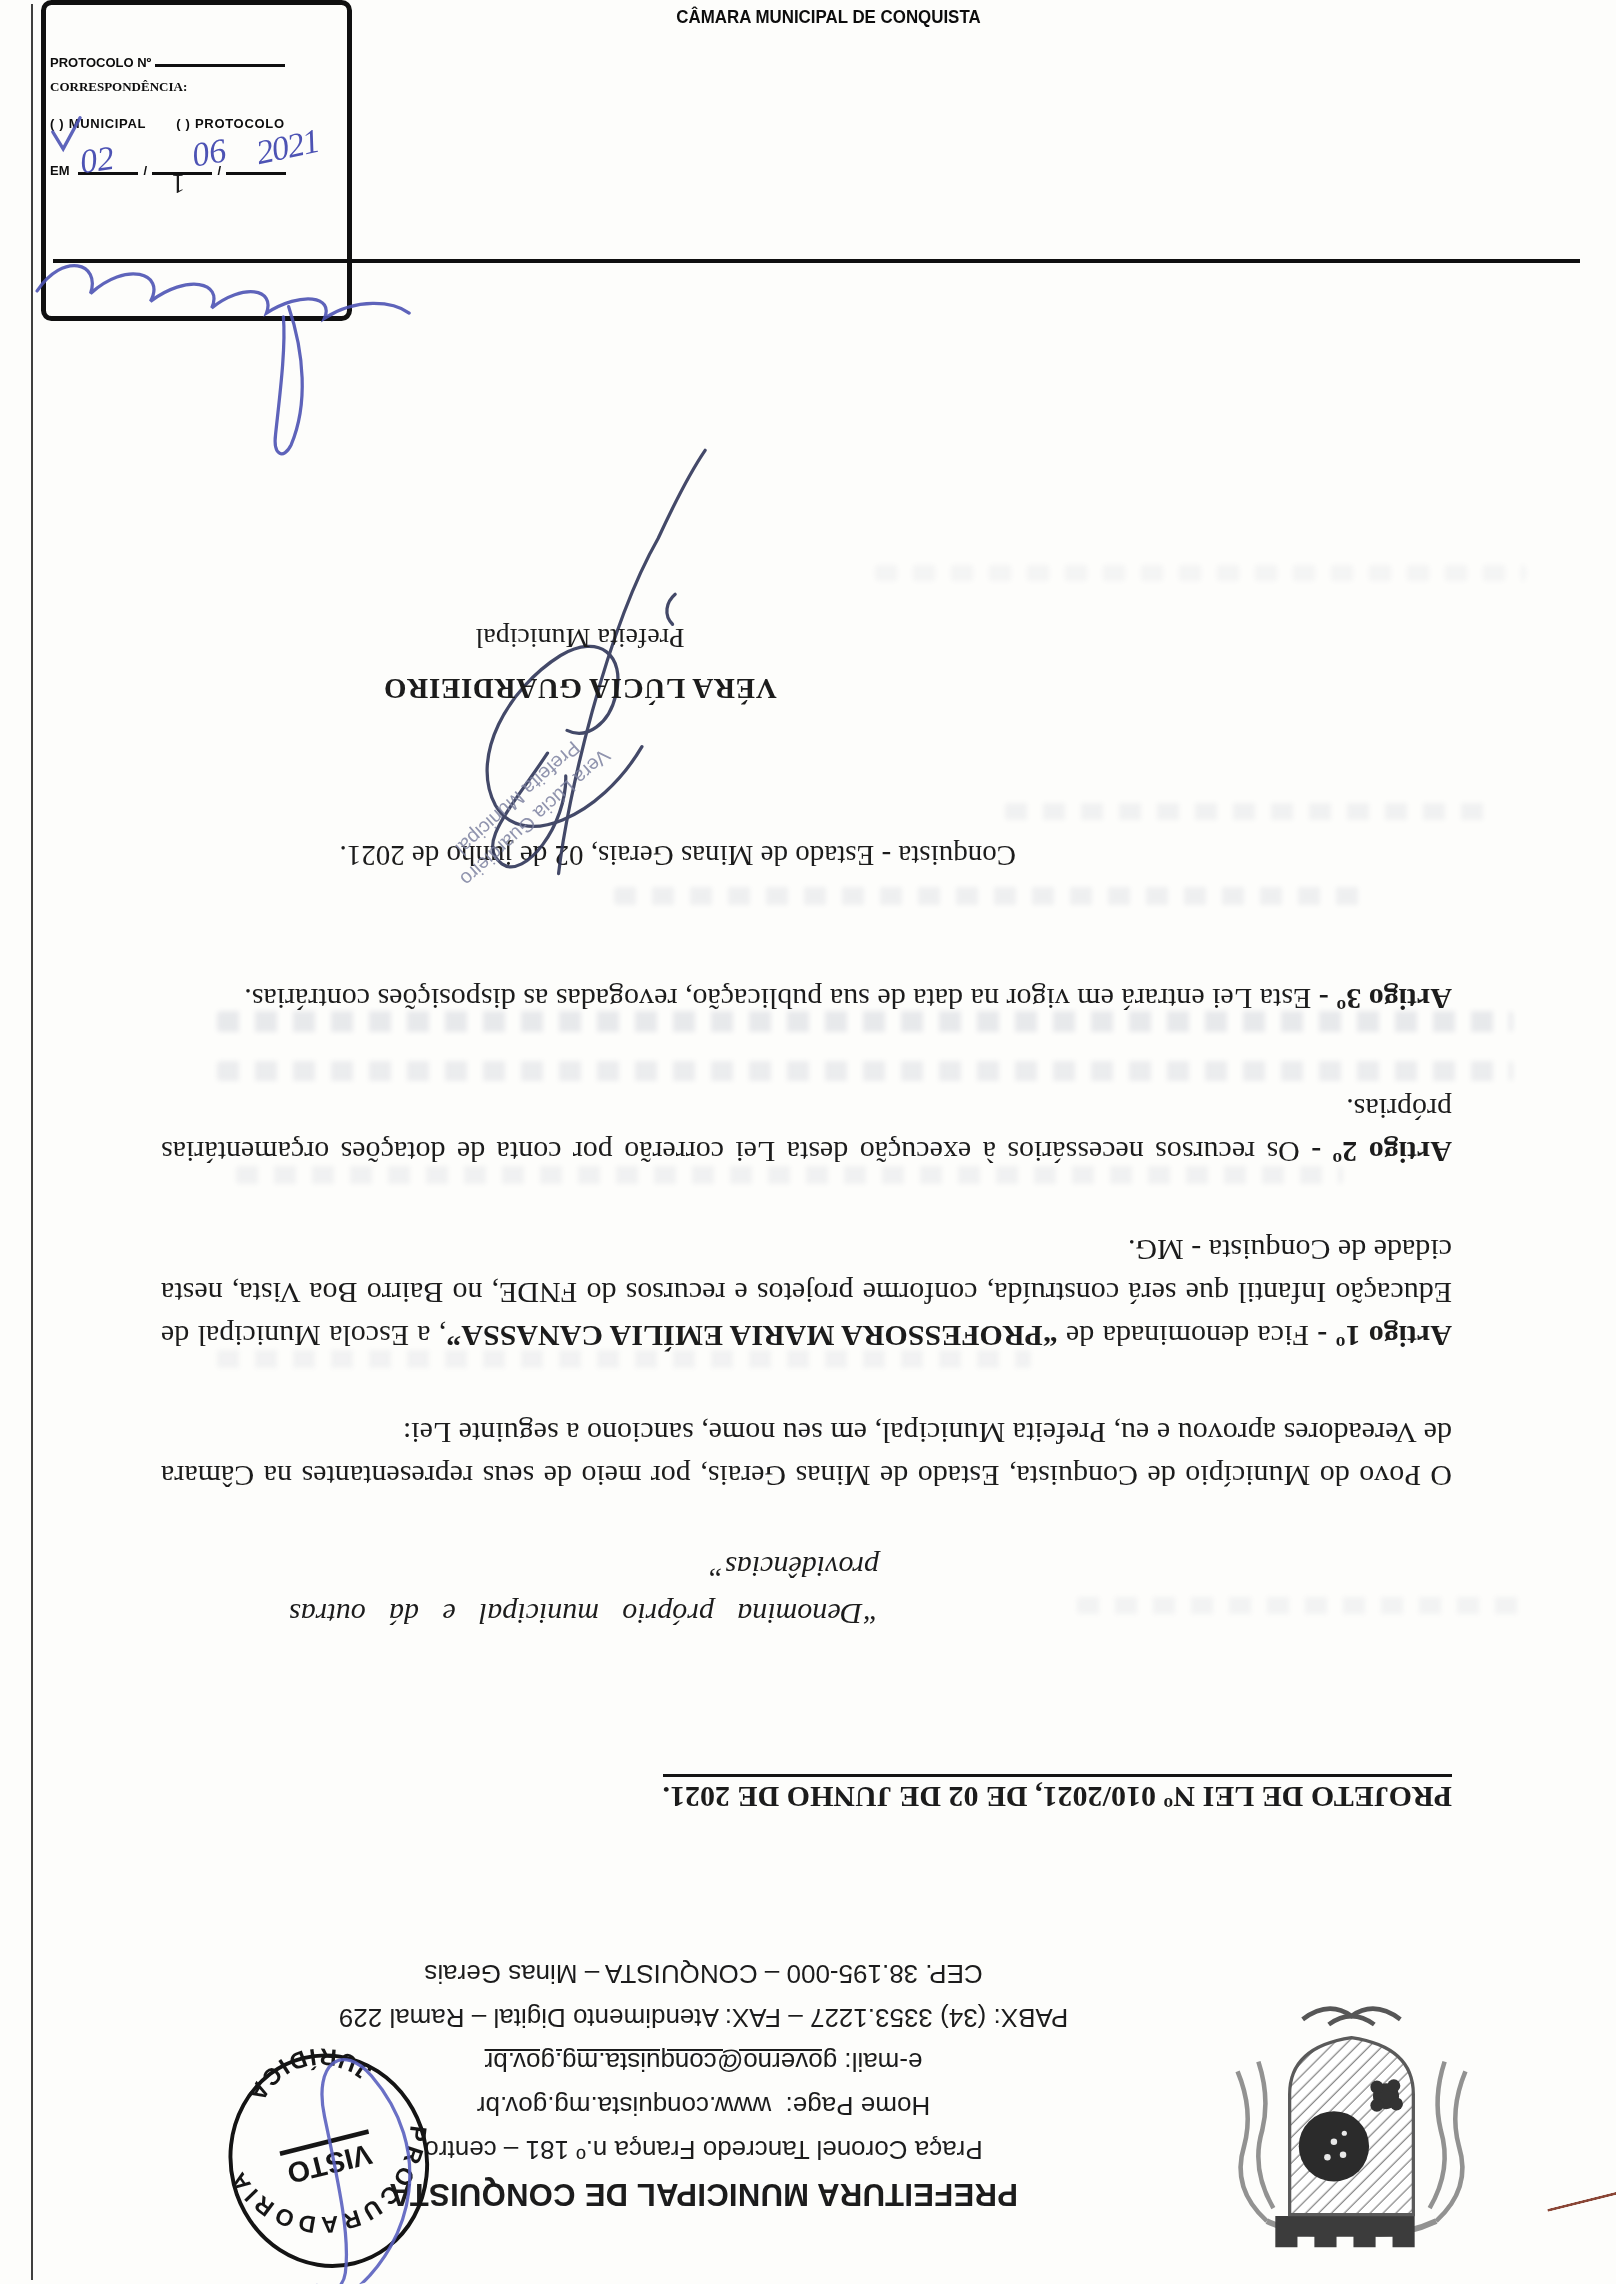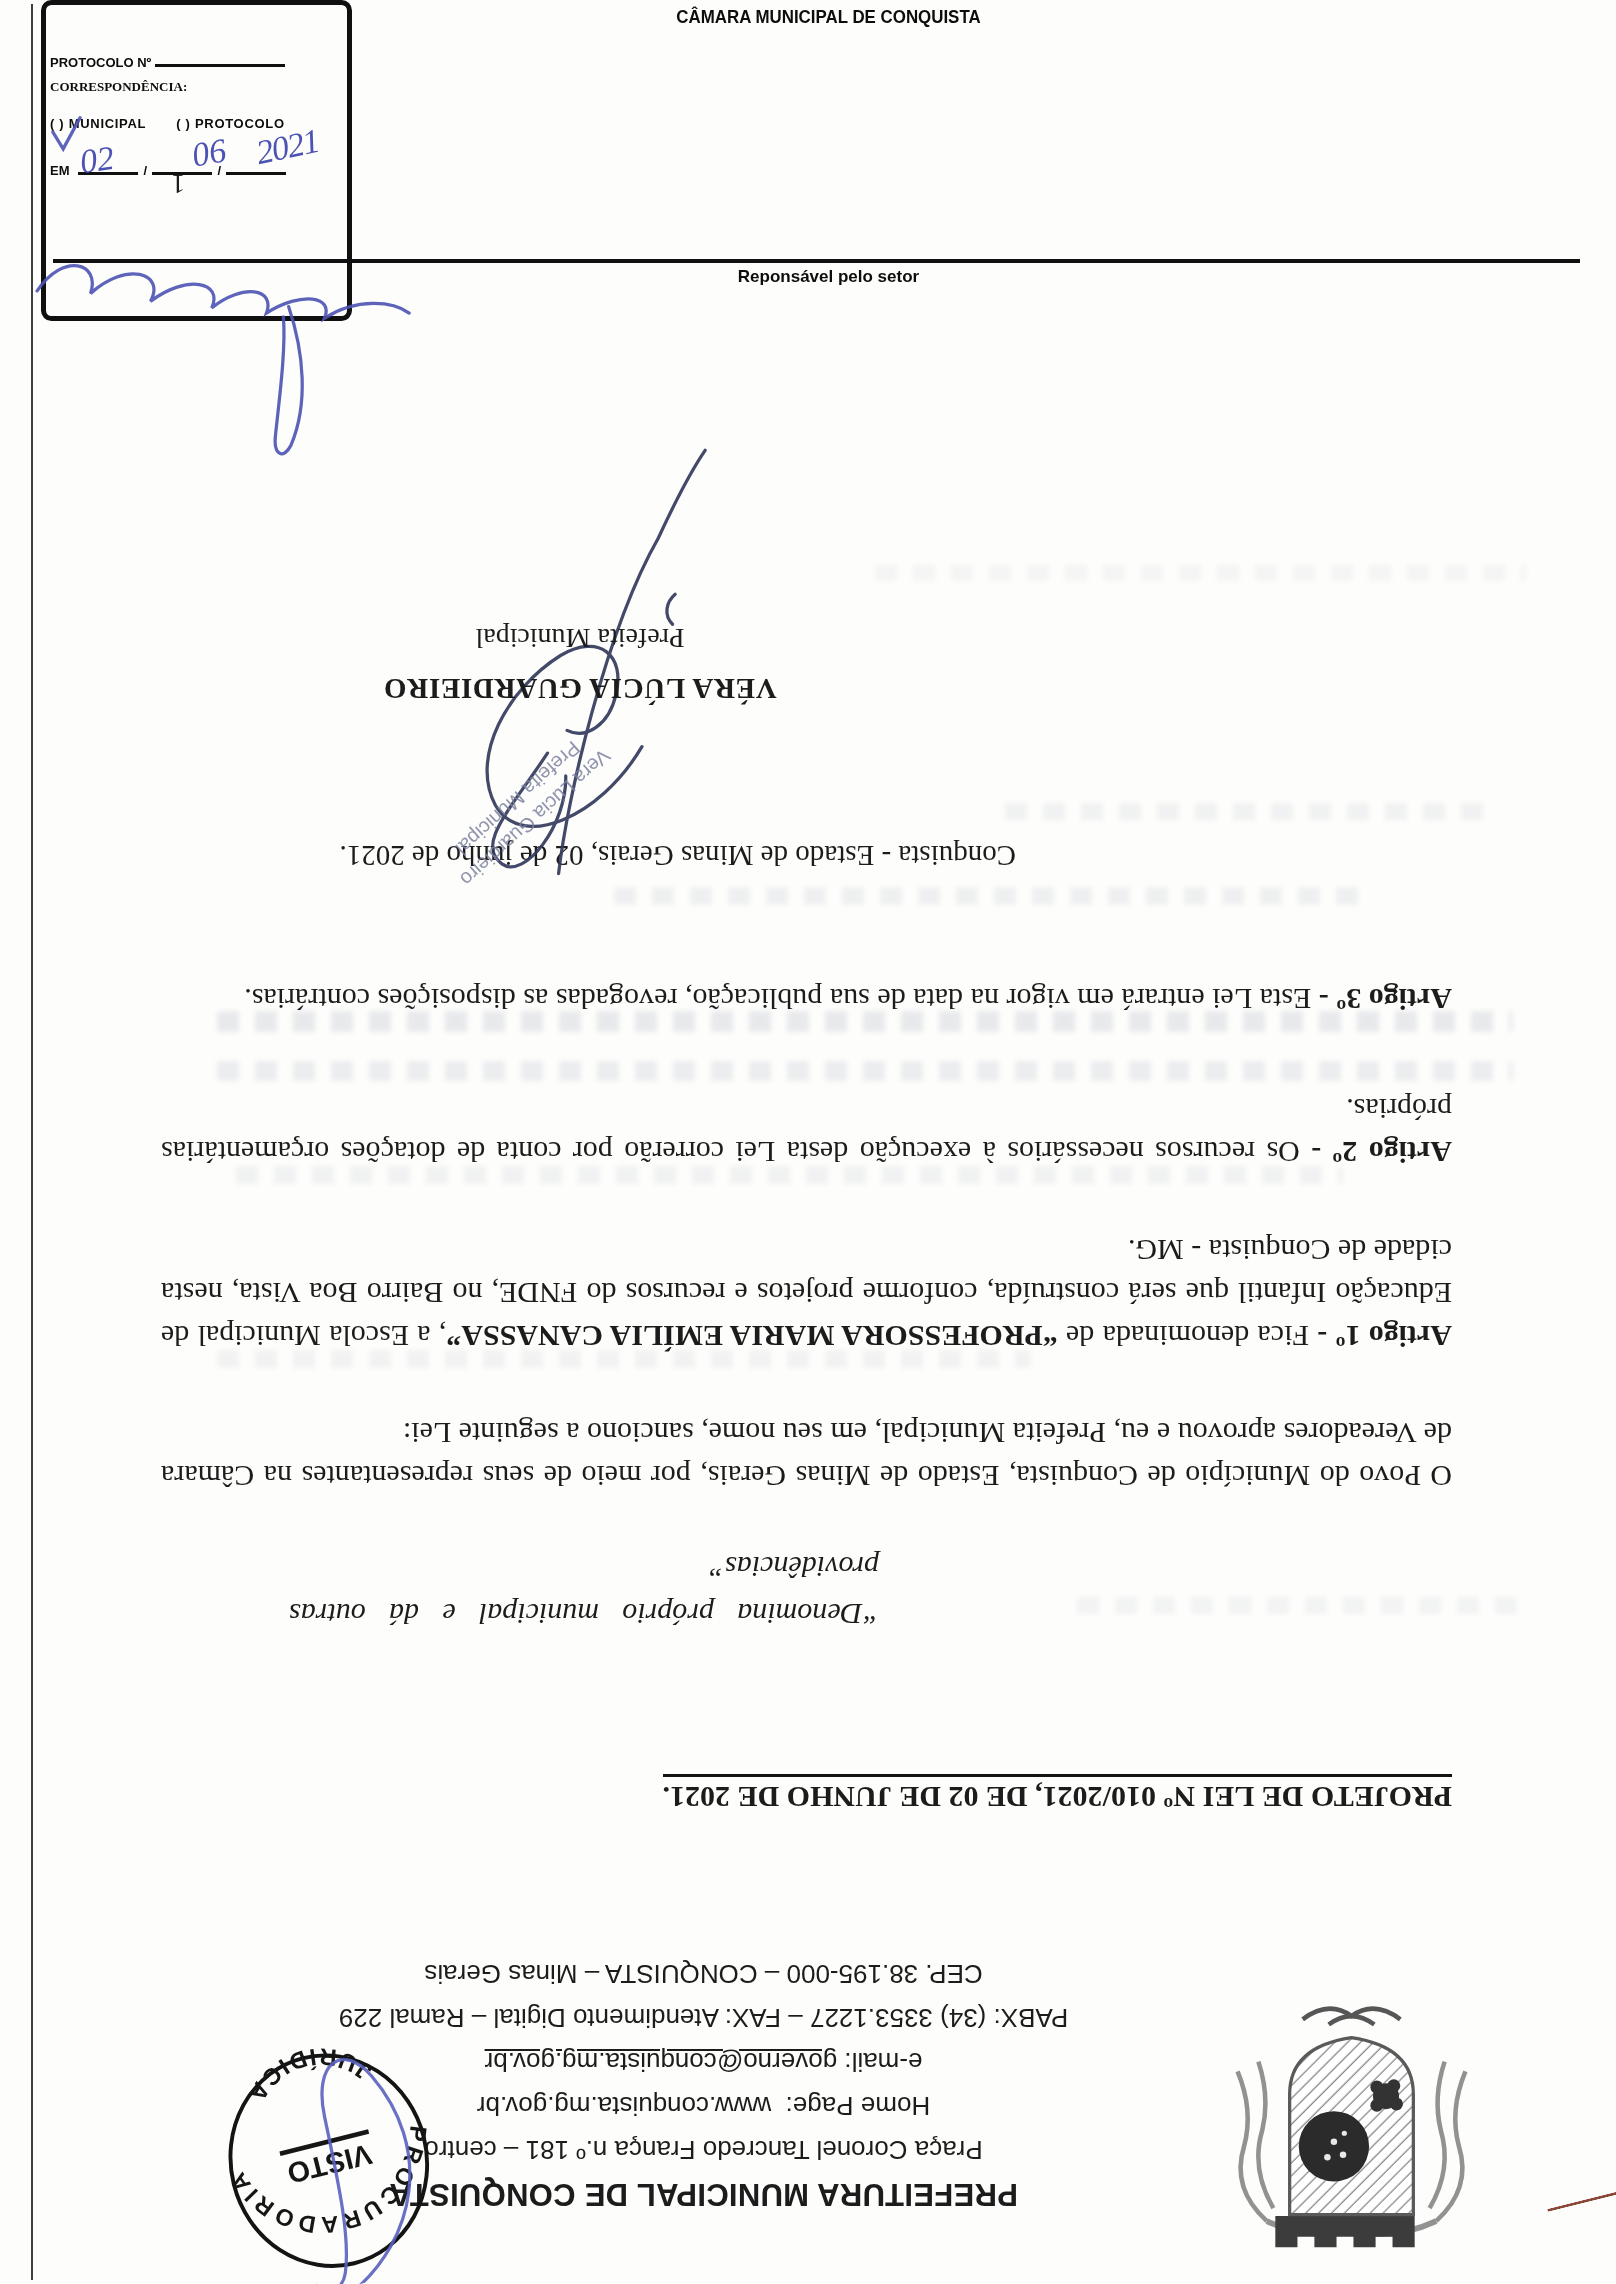--- a/index.html
+++ b/index.html
@@ -242,21 +242,20 @@
       </div>
       <div class="pr-line pr-corr">CORRESPONDÊNCIA:</div>
       <div class="pr-line pr-check">
         <span>( ) MUNICIPAL</span><span class="gap"></span><span>( ) PROTOCOLO</span>
       </div>
       <div class="pr-line pr-em">
         <span>EM</span>
         <span class="b"></span>/<span class="b"></span>/<span class="b"></span>
       </div>
       <div class="pr-sigline"></div>
-      <div class="pr-resp">Reponsável pelo setor</div>
 
       <span class="hand hd1">02</span>
       <span class="hand hd2">06</span>
       <span class="hand hd3">2021</span>
 
       <svg class="pr-ink" viewBox="0 0 660 560">
         <g fill="none" stroke="#4d53b4" stroke-width="5" stroke-linecap="round" opacity=".9">
           <path d="M38,52 l 16,26 l 26,-48"></path>
           <path d="M14,296 C54,236 112,252 96,300 C150,250 212,268 188,312 C244,270 300,282 282,322 C330,284 380,292 366,330 C420,296 470,304 455,338 C505,306 560,312 585,330"></path>
           <path d="M400,320 C424,392 430,470 404,532 C392,556 376,548 380,516 C386,460 396,384 392,336"></path>

